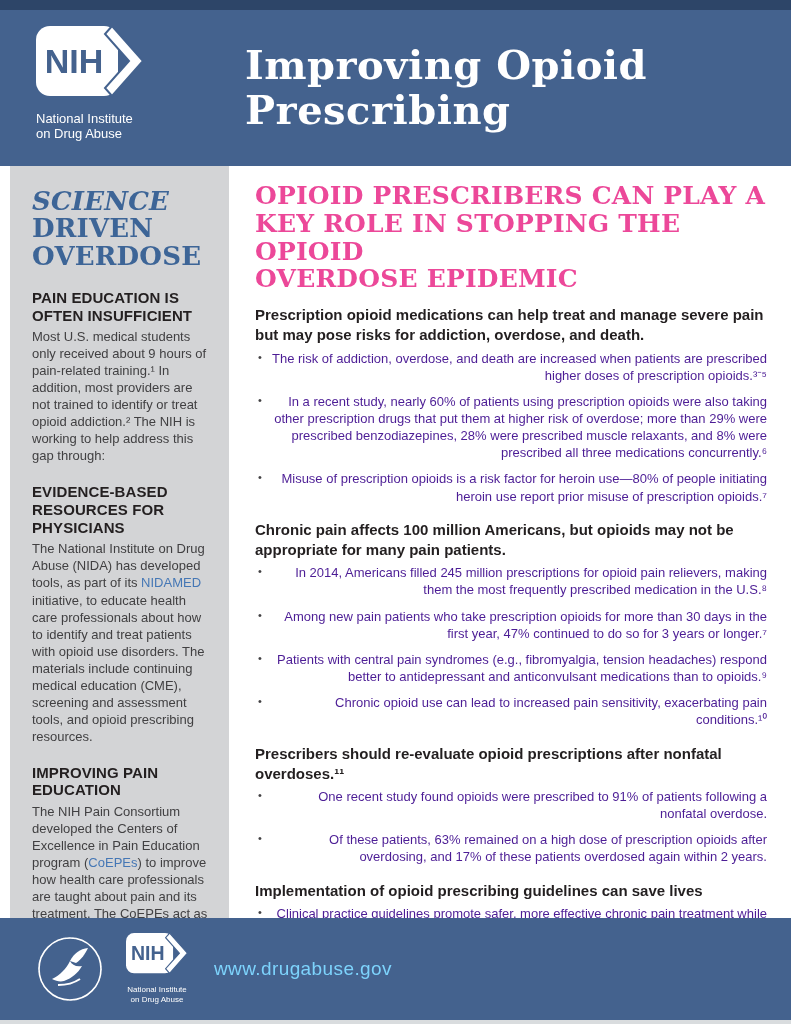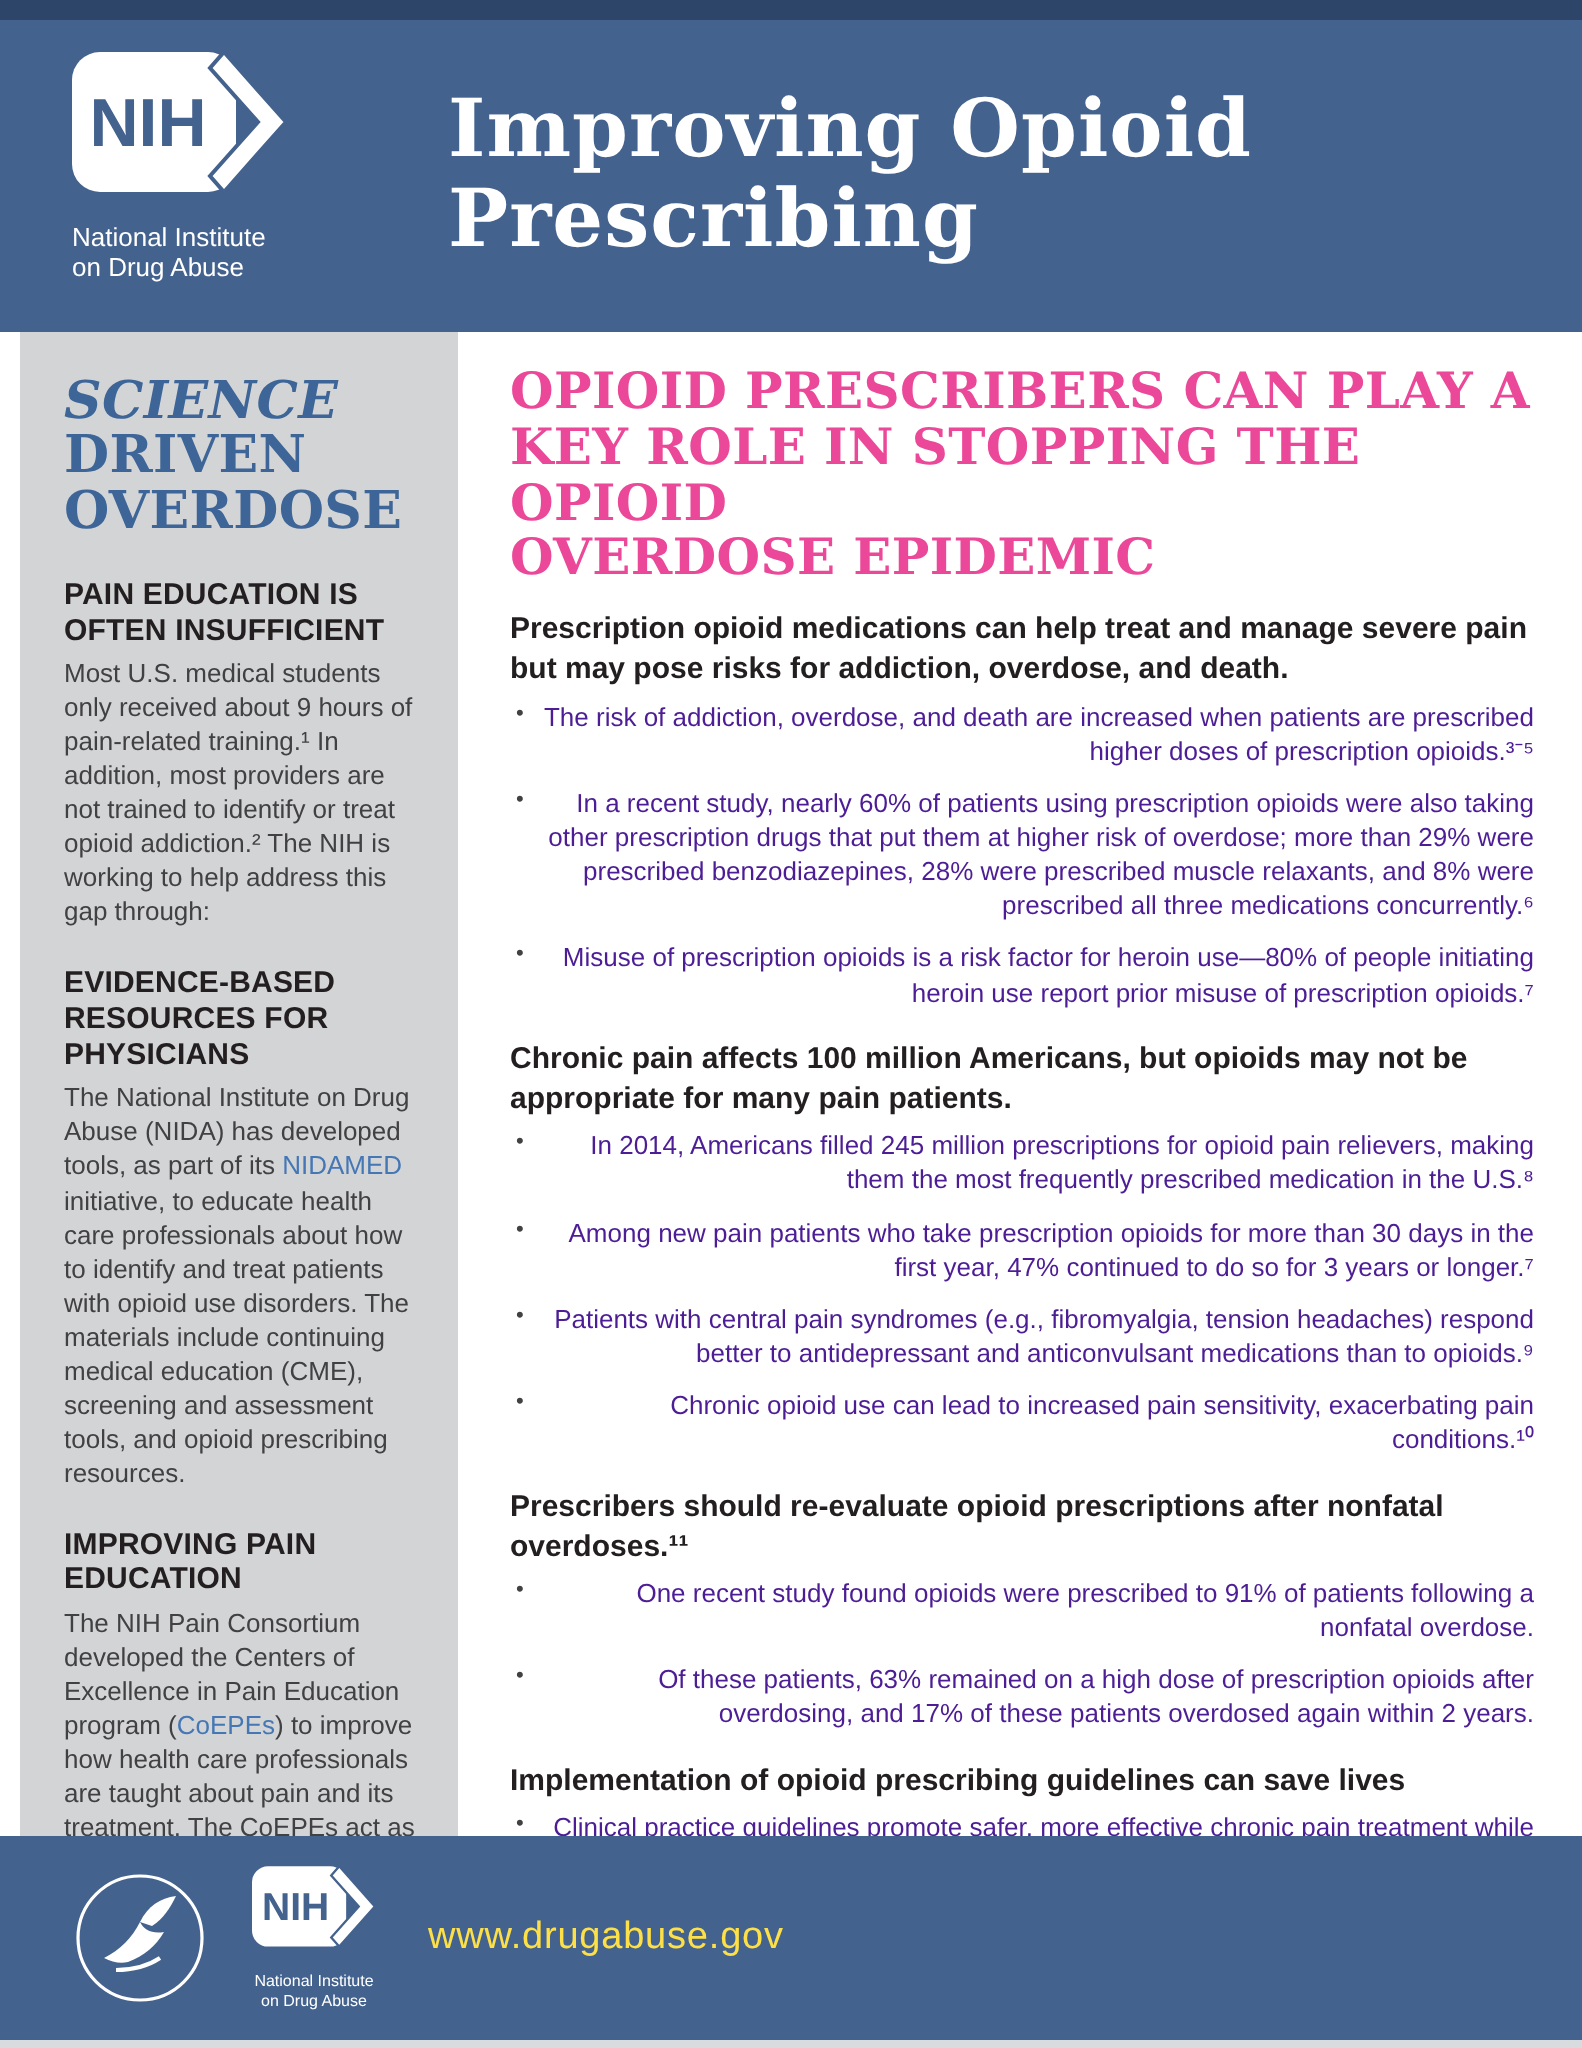--- a/index.html
+++ b/index.html
@@ -11,21 +11,21 @@
   }
   .page{position:relative;width:791px;height:1024px;overflow:hidden;background:#ffffff;}
 
   
   .header{position:absolute;top:0;left:0;width:791px;height:166px;background:#44628E;}
   .header-topstrip{position:absolute;top:0;left:0;width:791px;height:10px;background:#2D4568;}
   .logo-block{position:absolute;left:36px;top:26px;width:170px;}
   .nih-logo-svg{display:block;}
   .nih-caption{color:#ffffff;font-size:13px;line-height:1.18;margin-top:7px;text-align:left;}
   .header-title{
-    position:absolute;left:224px;top:42px;
+    position:absolute;left:245px;top:42px;
     font-family:"DejaVu Serif",serif;font-weight:bold;
     font-size:40px;line-height:1.13;color:#ffffff;letter-spacing:0.5px;
   }
 
   
   .content{position:absolute;top:166px;left:0;width:791px;}
   .sidebar{
     position:absolute;left:10px;top:0;width:219px;height:944px;
     background:#D3D4D6;box-sizing:border-box;
     padding:14px 15px 0 22px;
@@ -63,21 +63,21 @@
 
   
   .footer{
     position:absolute;left:0;top:918px;width:791px;height:102px;background:#44628E;
     display:flex;align-items:center;
   }
   .footer-bottomstrip{position:absolute;left:0;top:1020px;width:791px;height:4px;background:#D9DCDE;}
   .hhs-seal{margin-left:36px;flex:0 0 auto;}
   .footer-nih{margin-left:22px;flex:0 0 auto;text-align:center;}
   .footer-nih-caption{color:#ffffff;font-size:8px;line-height:1.25;margin-top:3px;}
-  .footer-url{color:#fde047;font-size:19px;letter-spacing:0.4px;margin-left:26px;}
+  .footer-url{color:#7dd3fc;font-size:19px;letter-spacing:0.4px;margin-left:26px;}
 </style>
 </head>
 <body>
 
 <div class="page">
 
   <div class="header">
     <div class="header-topstrip"></div>
 
     <div class="logo-block">

